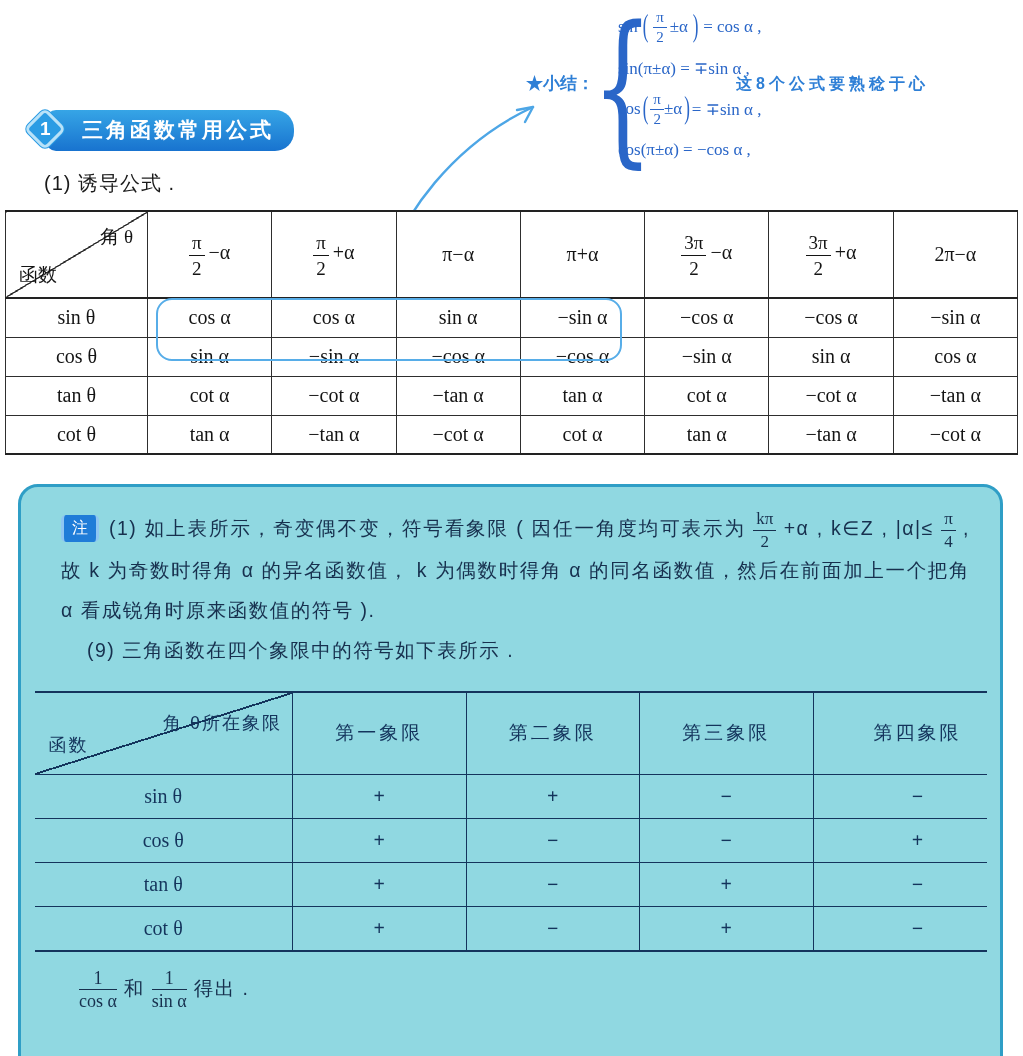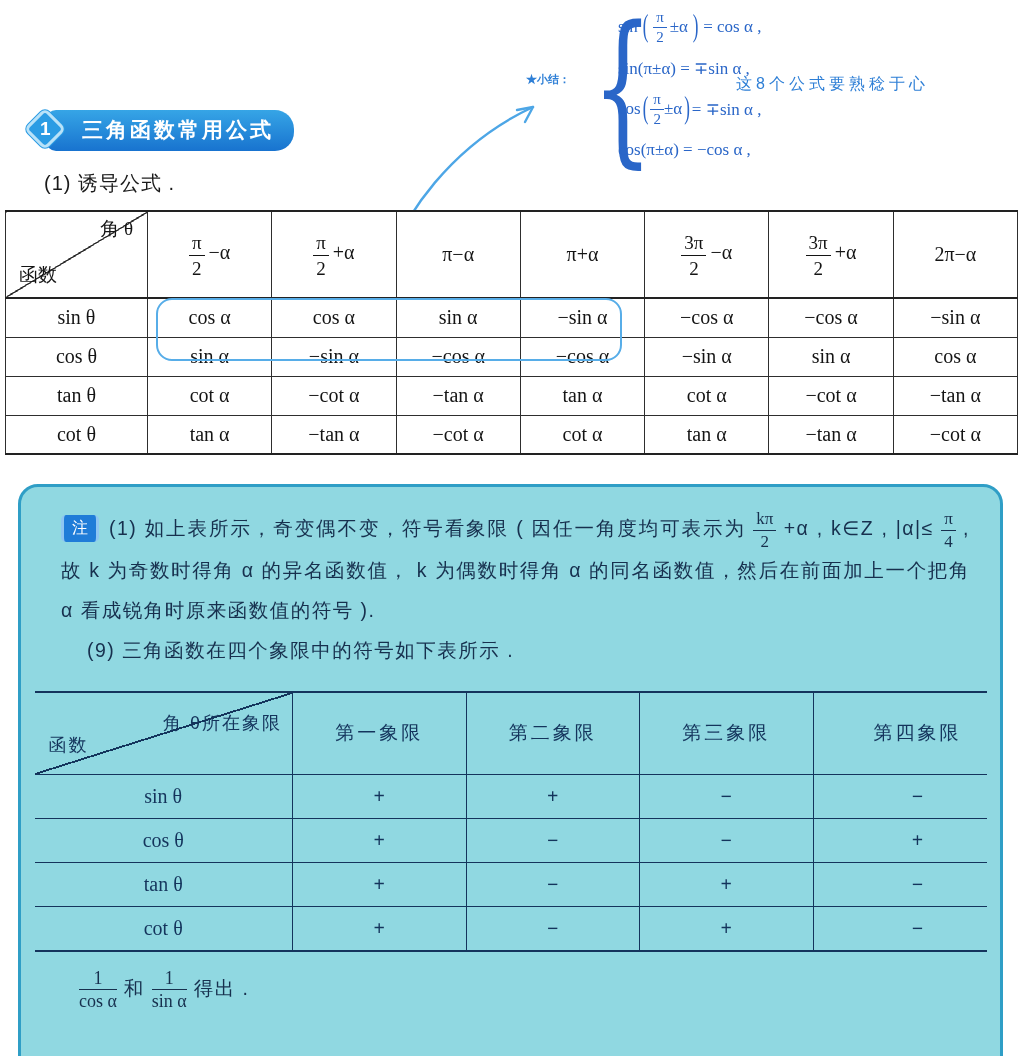--- a/index.html
+++ b/index.html
@@ -7,31 +7,31 @@
     --panel_bg:#90d8e1; --panel_border:#2f9ec6; --panel_text:#17304e;
     --table_line:#222222; --highlight:#57ade8; --table2_line:#14345c;
   }
   *{box-sizing:border-box;}
   html,body{margin:0;padding:0;}
   body{width:1023px;height:1056px;background:#fff;font-family:"Liberation Sans",sans-serif;}
   .page{position:relative;width:1023px;height:1056px;background:#fff;overflow:hidden;}
 
   
   .annotation{position:absolute;left:520px;top:0;width:500px;height:178px;color:var(--annotation);}
-  .summary-label{position:absolute;left:6px;top:72px;font-size:11px;font-weight:bold;color:var(--hand);}
+  .summary-label{position:absolute;left:6px;top:72px;font-size:17px;font-weight:bold;color:var(--hand);}
   .brace{position:absolute;left:72px;top:4px;height:166px;display:flex;align-items:center;color:var(--annotation);font-family:"DejaVu Serif",serif;}
   .brace>span{display:inline-block;font-size:96px;transform:scaleY(1.72);line-height:1;}
   .formula-list{position:absolute;left:98px;top:4px;font-family:"Liberation Serif",serif;font-size:17px;}
   .fline{height:36px;display:flex;align-items:center;white-space:nowrap;}
   .fline.tall{height:46px;justify-content:space-between;}
   .bp{display:inline-block;transform:scaleY(1.85);margin:0 2px;font-weight:300;}
   .sfrac{display:inline-block;vertical-align:middle;text-align:center;line-height:1;font-size:15px;}
   .sfrac .fn{display:block;border-bottom:1.3px solid currentColor;padding:1px 3px 2px;}
   .sfrac .fd{display:block;padding-top:2px;}
-  .side-note{position:absolute;left:216px;top:74px;font-size:16px;font-weight:normal;color:var(--hand);letter-spacing:4px;white-space:nowrap;}
+  .side-note{position:absolute;left:216px;top:74px;font-size:16px;font-weight:bold;color:var(--hand);letter-spacing:4px;white-space:nowrap;}
   .arrow-svg{position:absolute;left:360px;top:88px;width:200px;height:215px;}
 
   
   .badge{position:absolute;left:30px;top:111px;height:38px;display:flex;align-items:center;}
   .badge-pill{background:linear-gradient(#36a5e6,#1873cf);color:#fff;font-size:21px;font-weight:bold;letter-spacing:3px;border-radius:10px 19px 19px 10px;padding:6px 20px 7px 36px;margin-left:16px;}
   .badge-diamond{position:absolute;left:0;top:3px;width:30px;height:30px;background:#2b9ce4;border:3px solid #b9e2f8;border-radius:6px;transform:rotate(45deg);display:flex;align-items:center;justify-content:center;z-index:2;box-shadow:0 0 0 1px #2b9ce4;}
   .badge-diamond>span{transform:rotate(-45deg);color:#fff;font-weight:bold;font-size:19px;}
 
   .intro-text{position:absolute;left:44px;top:170px;font-size:20px;color:#1a1a1a;letter-spacing:1px;}
 
@@ -39,21 +39,21 @@
   .t1{position:absolute;left:5px;top:210px;width:1013px;border-collapse:collapse;table-layout:fixed;background:#fff;border-top:2.5px solid var(--table_line);border-bottom:2.5px solid var(--table_line);}
   .t1 td{border:1.2px solid #2e2e2e;text-align:center;vertical-align:middle;font-family:"Liberation Serif",serif;font-size:20px;color:#141414;}
   .t1 tr.hdr td{height:87px;border-bottom:2px solid var(--table_line);}
   .t1 tr.rowline td{height:39px;}
   .t1 col.c0{width:142px;}
   .hfrac{display:inline-block;vertical-align:middle;text-align:center;line-height:1;font-size:19px;}
   .hfrac .fn{display:block;border-bottom:1.4px solid #141414;padding:1px 3px 3px;}
   .hfrac .fd{display:block;padding-top:3px;}
   .suf{margin-left:4px;}
   .diag{position:relative;background:linear-gradient(to bottom right,transparent 49.5%,#2e2e2e 49.5%,#2e2e2e 50.5%,transparent 50.5%);}
-  .diag .tr{position:absolute;top:4px;right:14px;font-size:19px;}
+  .diag .tr{position:absolute;top:12px;right:14px;font-size:19px;}
   .diag .bl{position:absolute;bottom:9px;left:13px;font-size:19px;}
 
   .highlight-box{position:absolute;left:156px;top:298px;width:466px;height:63px;border:2px solid var(--highlight);border-radius:16px;pointer-events:none;}
 
   
   .panel{position:absolute;left:18px;top:484px;width:985px;height:612px;background:var(--panel_bg);border:3px solid var(--panel_border);border-radius:20px;color:var(--panel_text);font-size:19.5px;line-height:2.05;letter-spacing:1.5px;}
   .para1{margin:22px 30px 0 40px;text-align:justify;}
   .note-badge{display:inline-block;background:#1f7cd8;color:#fff;font-size:16px;line-height:1.4;letter-spacing:0;padding:2px 8px;border-radius:5px;border-left:3px solid #8ec6f2;border-right:3px solid #8ec6f2;margin-right:10px;vertical-align:2px;}
   .pfrac{display:inline-block;vertical-align:middle;text-align:center;line-height:1.15;font-size:17px;letter-spacing:0;font-family:"Liberation Serif",serif;}
   .pfrac .fn{display:block;border-bottom:1.4px solid var(--panel_text);padding:0 3px 1px;}

